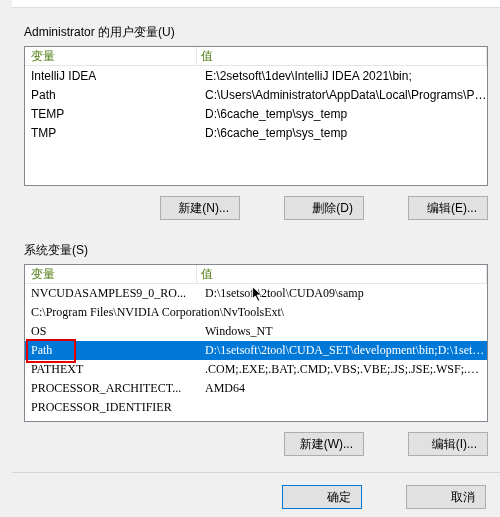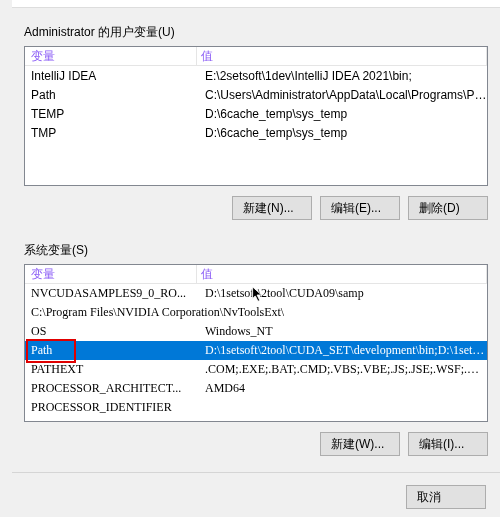--- a/index.html
+++ b/index.html
@@ -46,21 +46,21 @@
   .thead, .row {
     display: flex;
     align-items: center;
     height: 19px;
     box-sizing: border-box;
     padding-left: 2px;
   }
   .thead {
     background: #fff;
     border-bottom: 1px solid #e5e5e5;
-    color: #8b5cf6;
+    color: #4d7c0f;
     font-size: 12px;
   }
   .thead .cell {
     padding-left: 4px;
     height: 100%;
     line-height: 19px;
     border-right: 1px solid #e5e5e5;
     box-sizing: border-box;
   }
   .row {
@@ -99,23 +99,24 @@
   }
   .btn {
     height: 24px;
     line-height: 22px;
     padding: 0 10px;
     min-width: 80px;
     background: #e1e1e1;
     border: 1px solid #adadad;
     font-size: 12px;
     font-family: inherit;
-    text-align: left;
+    text-align: right;
     box-sizing: border-box;
     cursor: default;
+    margin-left: 36px;
   }
   .btn.primary {
     border: 1px solid #0078d7;
   }
   .separator {
     margin-top: 16px;
     height: 1px;
     background: #d5d5d5;
   }
   .footer {
@@ -168,22 +169,22 @@
             </div>
             <div class="row">
               <div class="cell col-name">TMP</div>
               <div class="cell col-val">D:\6cache_temp\sys_temp</div>
             </div>
           </div>
       </div>
 
       <div class="btnrow">
         <button class="btn">新建(N)...</button>
+        <button class="btn">删除(D)</button>
         <button class="btn">编辑(E)...</button>
-        <button class="btn">删除(D)</button>
       </div>
     </div>
 
     <div class="groupbox" style="margin-top:22px;">
       <div class="group-label">系统变量(S)</div>
 
       <div class="table" style="height:158px; position:relative;">
         <div class="thead">
           <div class="cell col-name">变量</div>
           <div class="cell col-val">值</div>
@@ -228,16 +229,17 @@
         <button class="btn">新建(W)...</button>
         <button class="btn">编辑(I)...</button>
       </div>
     </div>
 
   </div>
 
   <div class="separator"></div>
 
   <div class="footer">
+    <button class="btn primary">确定</button>
     <button class="btn">取消</button>
   </div>
 
 </div>
 
 </body></html>

